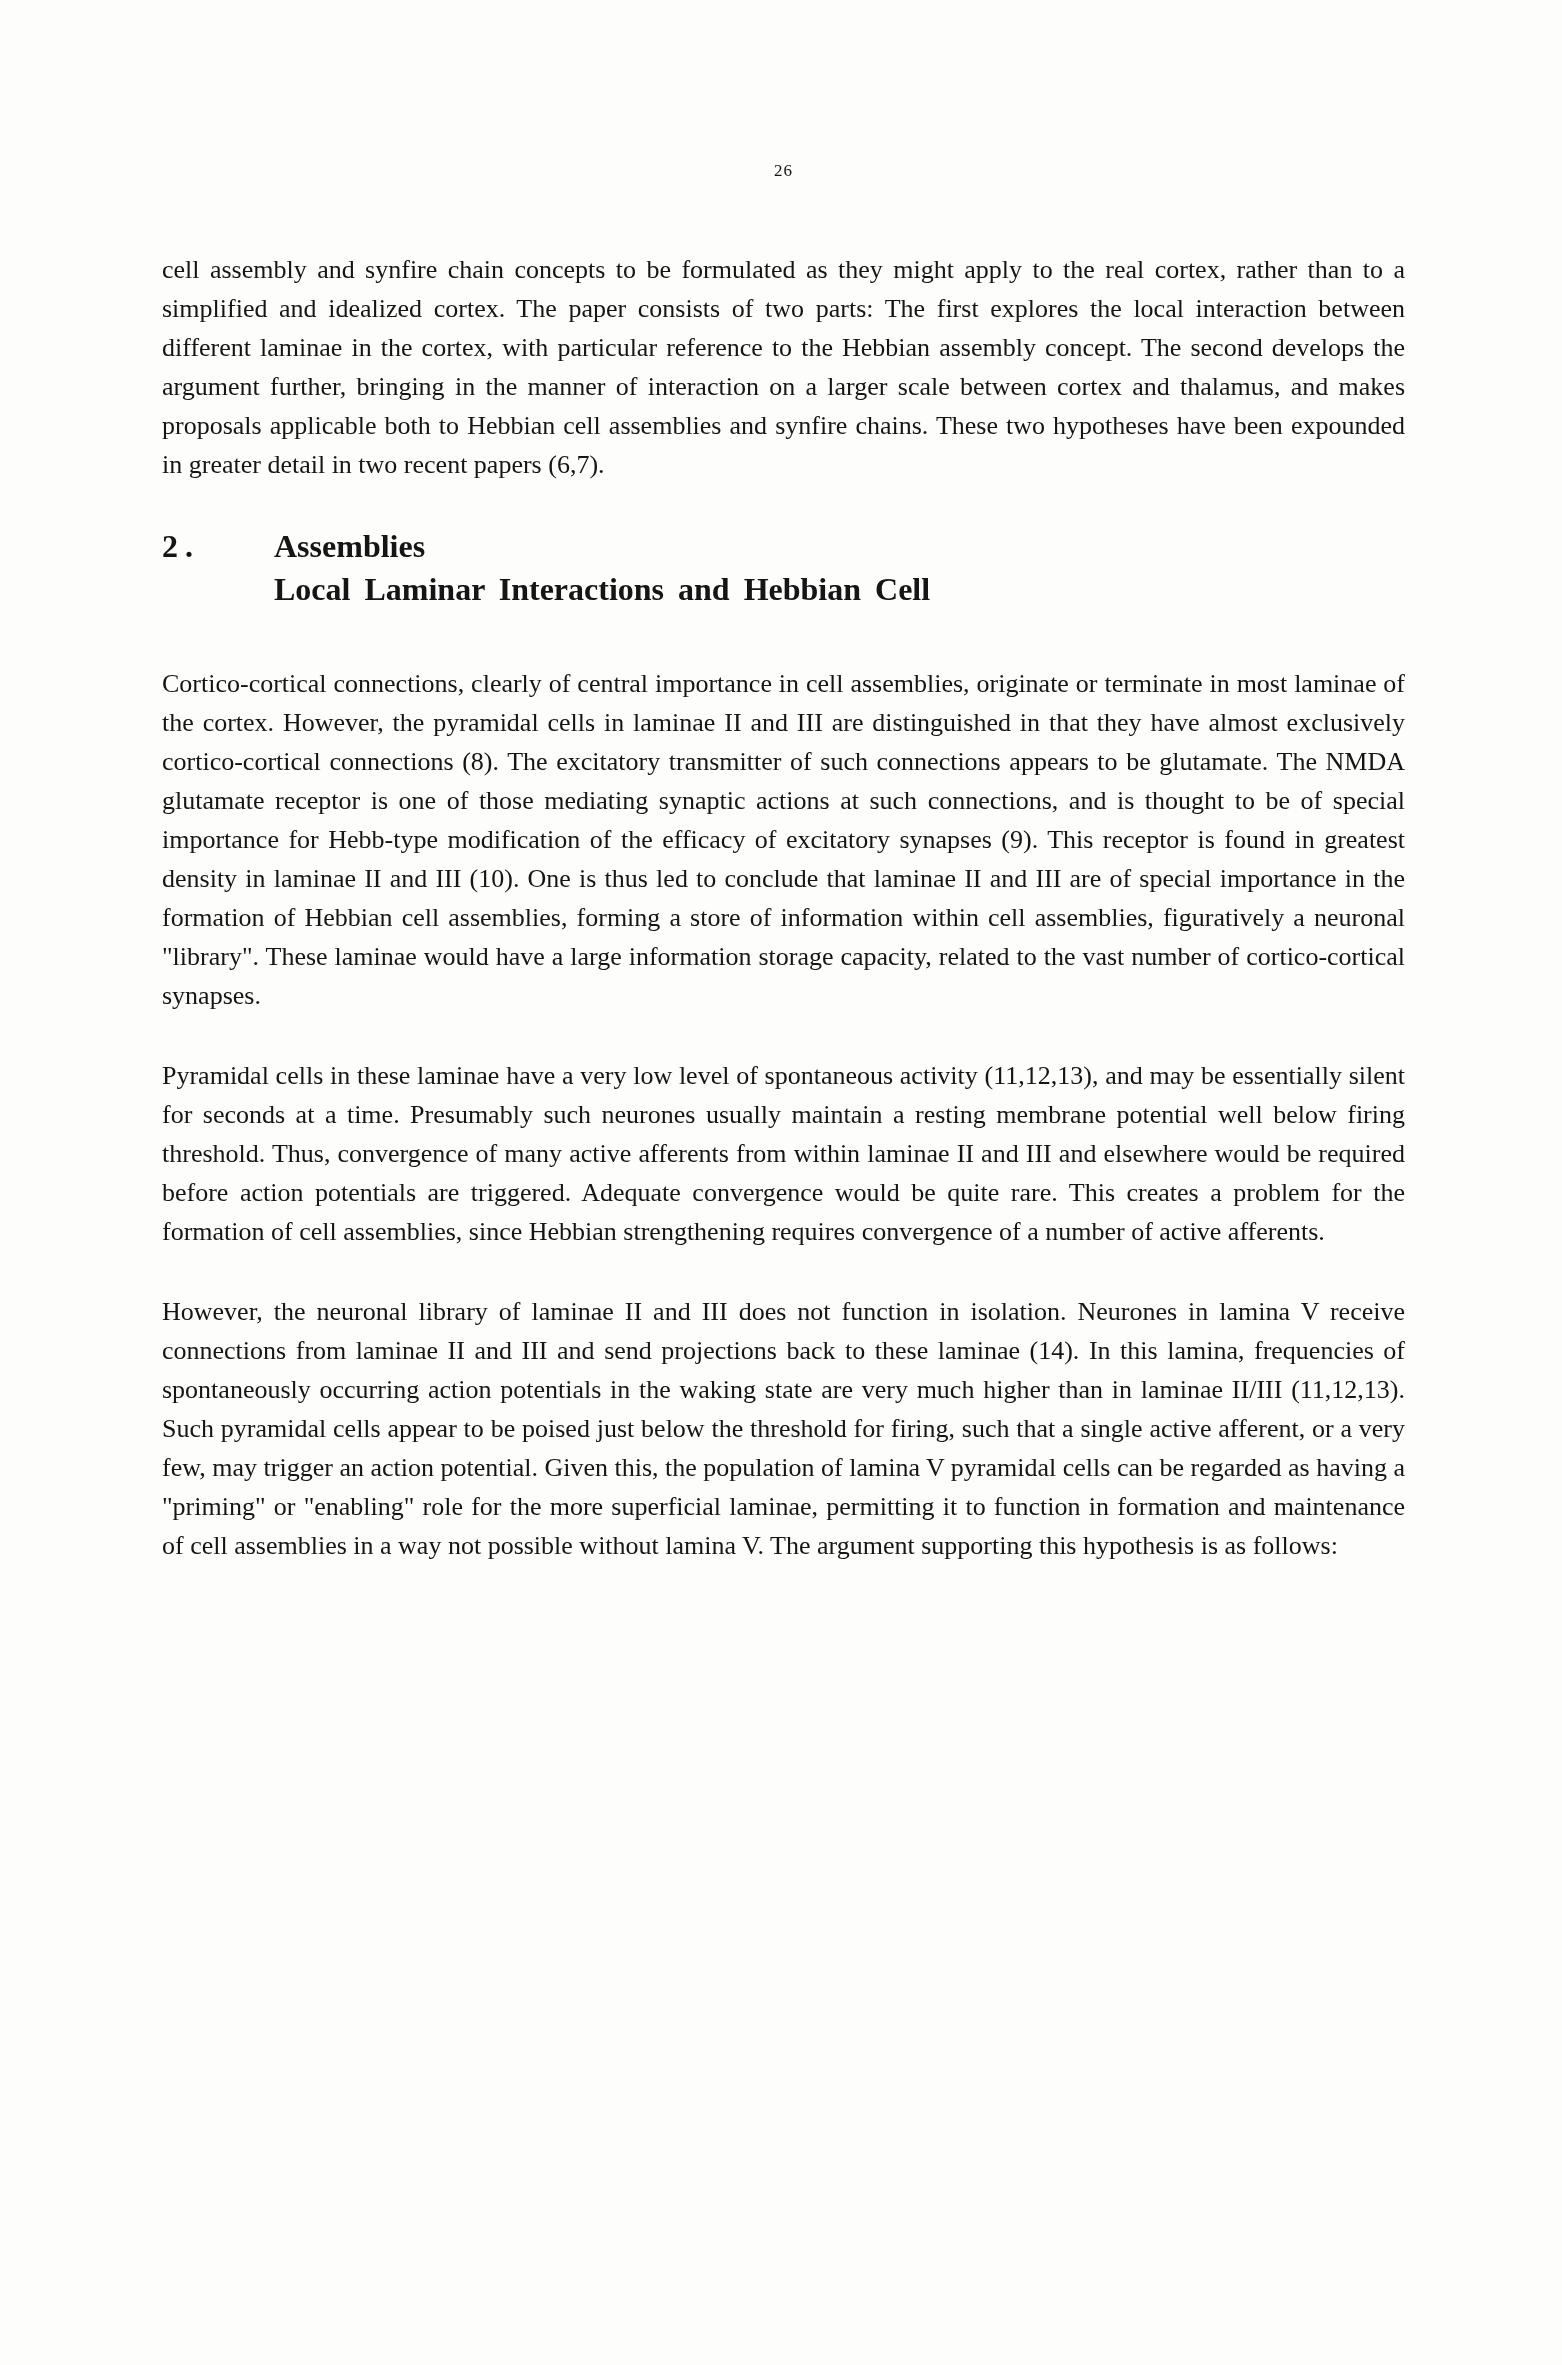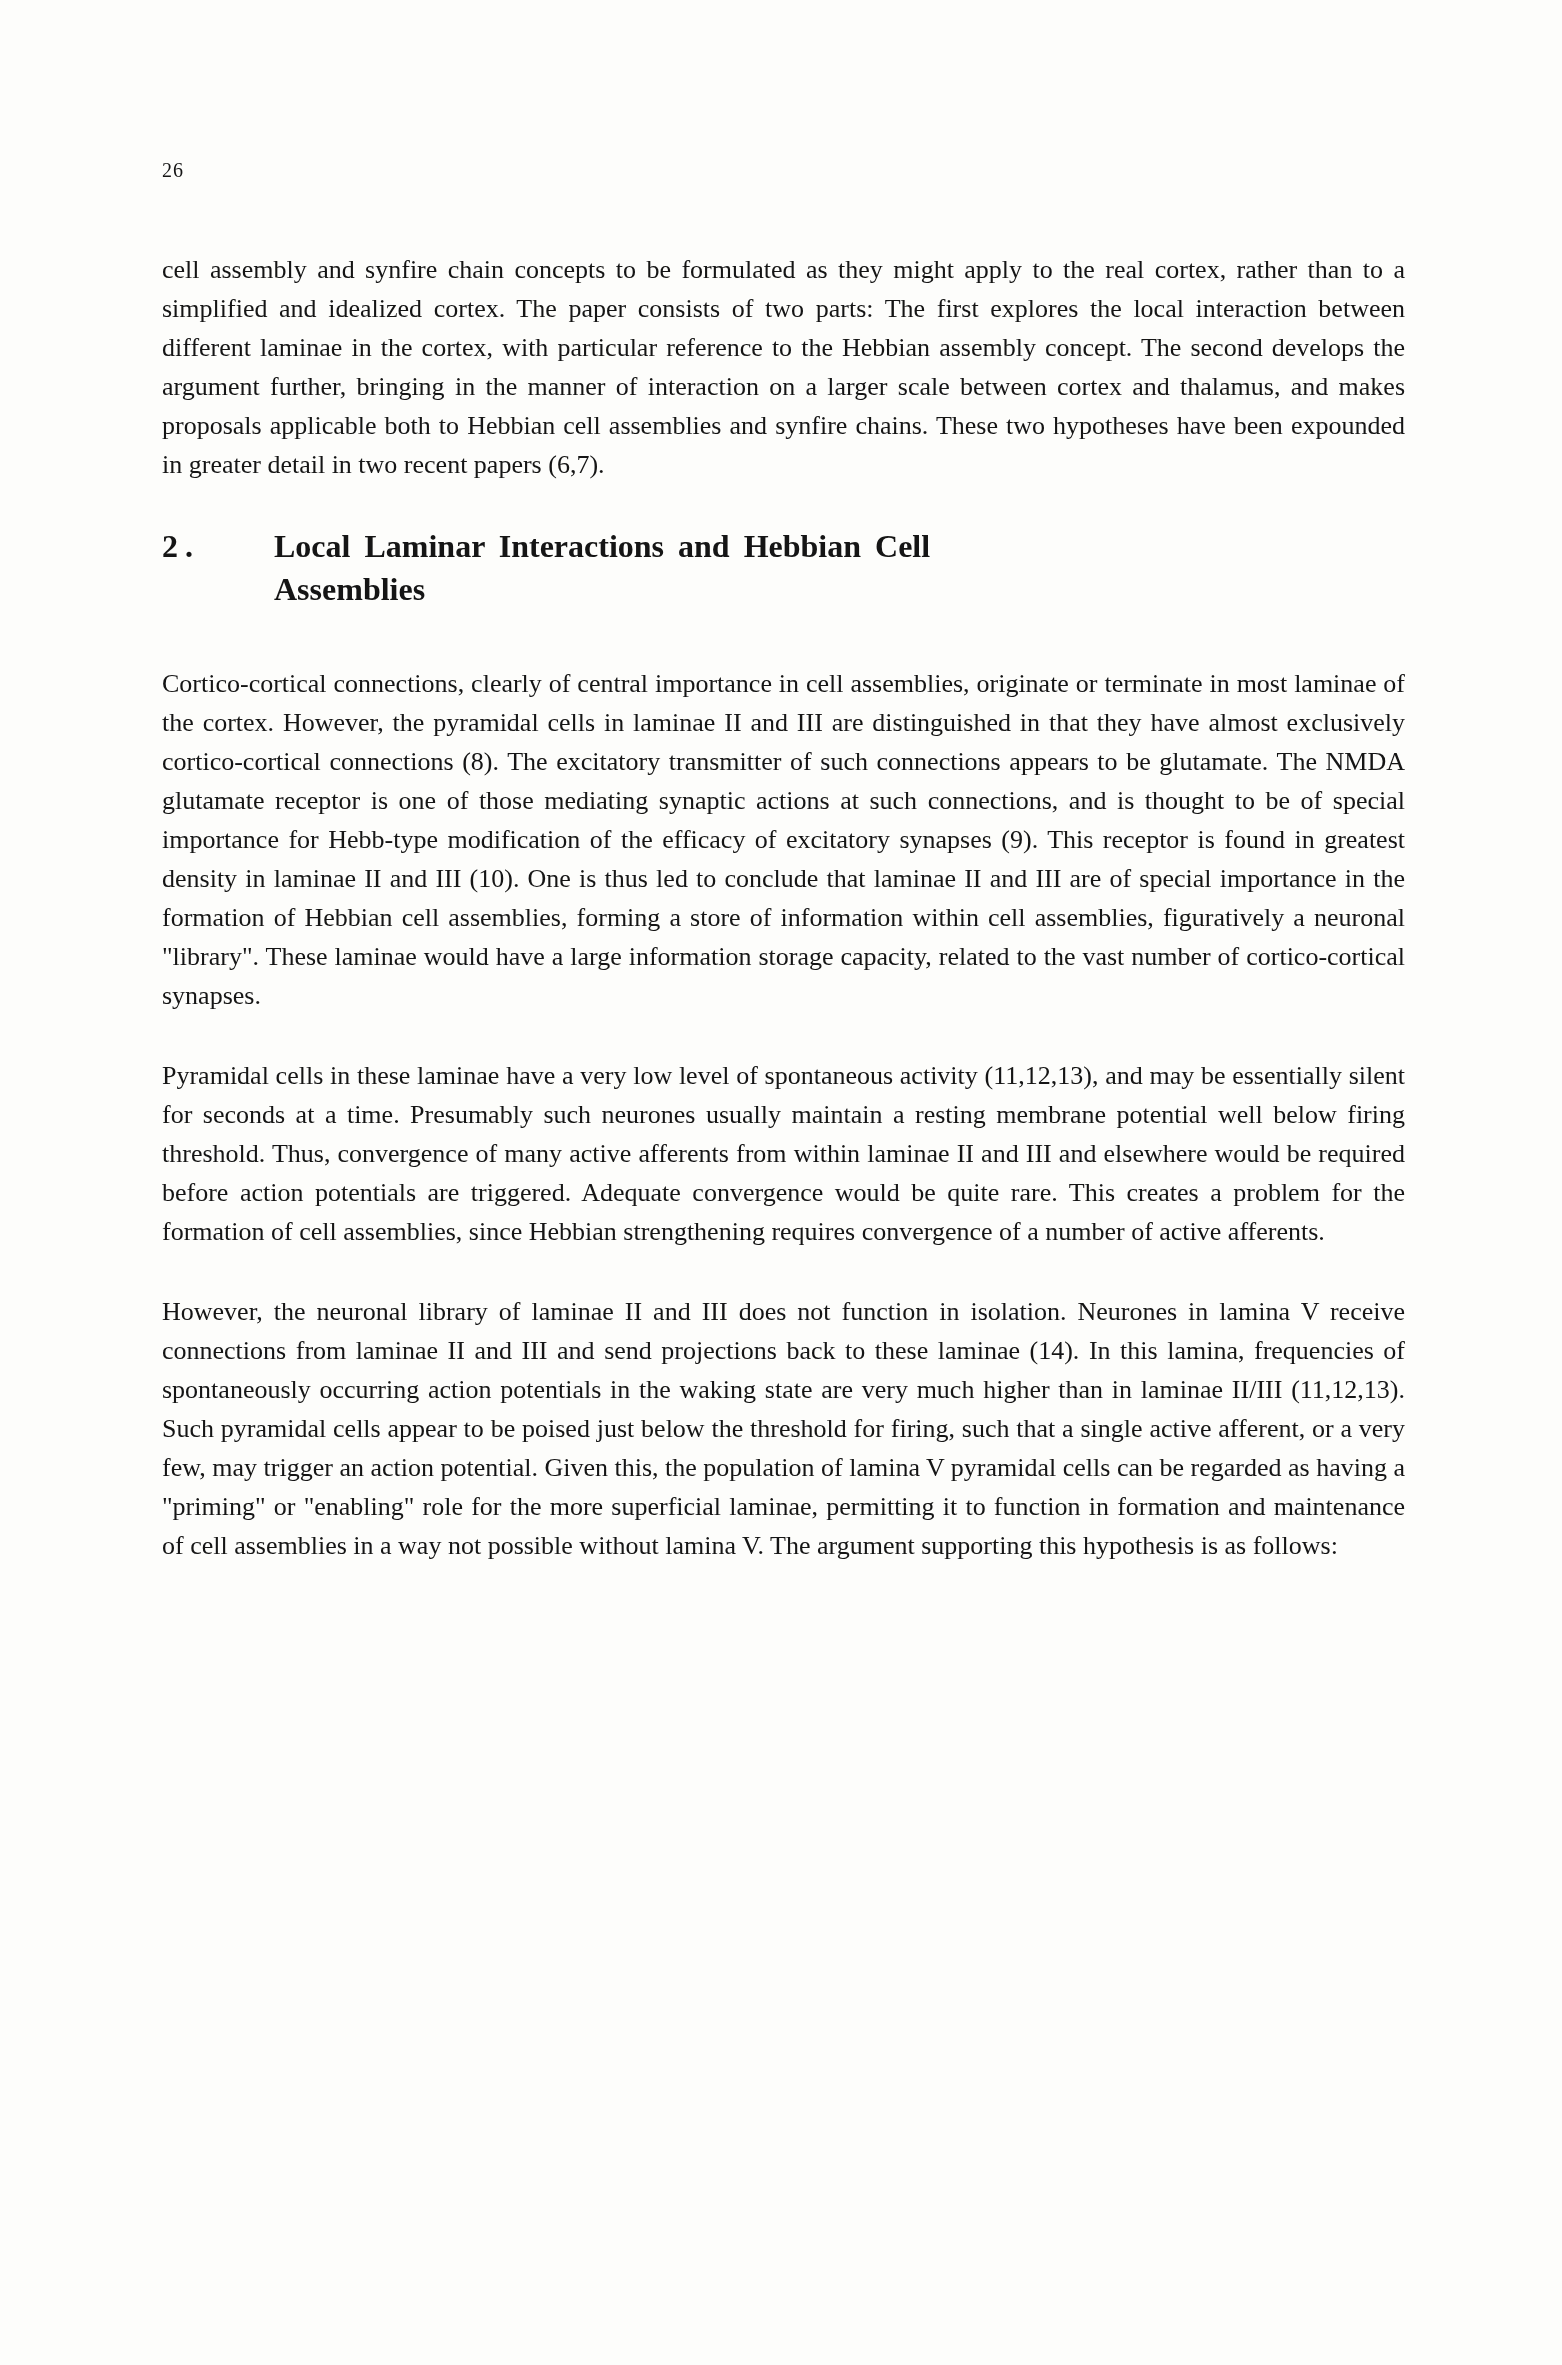--- a/index.html
+++ b/index.html
@@ -12,21 +12,22 @@
     width: 1563px;
     height: 2366px;
     margin: 0 auto;
     background: #fdfdfb;
     color: #151515;
     font-family: "Liberation Serif", "DejaVu Serif", serif;
     box-sizing: border-box;
     padding: 158px 158px 0 162px;
   }
   .page-number {
-    font-size: 20px;
+    text-align: center;
+    font-size: 17px;
     line-height: 25.6px;
     margin: 0 0 66px 0;
     letter-spacing: 0.9px;
   }
   .body-par {
     font-size: 26px;
     line-height: 39px;
     text-align: justify;
     margin: 0 0 41px 0;
   }
@@ -56,22 +57,22 @@
 
 <div class="page">
 
   <div class="page-number">26</div>
 
   <p class="body-par">cell assembly and synfire chain concepts to be formulated as they might apply to the real cortex, rather than to a simplified and idealized cortex. The paper consists of two parts: The first explores the local interaction between different laminae in the cortex, with particular reference to the Hebbian assembly concept. The second develops the argument further, bringing in the manner of interaction on a larger scale between cortex and thalamus, and makes proposals applicable both to Hebbian cell assemblies and synfire chains. These two hypotheses have been expounded in greater detail in two recent papers (6,7).</p>
 
   <div class="section-heading">
     <div class="heading-num">2.</div>
     <div class="heading-title">
+      <span class="heading-line">Assemblies</span>
       <span class="heading-line">Local Laminar Interactions and Hebbian Cell</span>
-      <span class="heading-line">Assemblies</span>
     </div>
   </div>
 
   <p class="body-par">Cortico-cortical connections, clearly of central importance in cell assemblies, originate or terminate in most laminae of the cortex. However, the pyramidal cells in laminae II and III are distinguished in that they have almost exclusively cortico-cortical connections (8). The excitatory transmitter of such connections appears to be glutamate. The NMDA glutamate receptor is one of those mediating synaptic actions at such connections, and is thought to be of special importance for Hebb-type modification of the efficacy of excitatory synapses (9). This receptor is found in greatest density in laminae II and III (10). One is thus led to conclude that laminae II and III are of special importance in the formation of Hebbian cell assemblies, forming a store of information within cell assemblies, figuratively a neuronal "library". These laminae would have a large information storage capacity, related to the vast number of cortico-cortical synapses.</p>
 
   <p class="body-par">Pyramidal cells in these laminae have a very low level of spontaneous activity (11,12,13), and may be essentially silent for seconds at a time. Presumably such neurones usually maintain a resting membrane potential well below firing threshold. Thus, convergence of many active afferents from within laminae II and III and elsewhere would be required before action potentials are triggered. Adequate convergence would be quite rare. This creates a problem for the formation of cell assemblies, since Hebbian strengthening requires convergence of a number of active afferents.</p>
 
   <p class="body-par">However, the neuronal library of laminae II and III does not function in isolation. Neurones in lamina V receive connections from laminae II and III and send projections back to these laminae (14). In this lamina, frequencies of spontaneously occurring action potentials in the waking state are very much higher than in laminae II/III (11,12,13). Such pyramidal cells appear to be poised just below the threshold for firing, such that a single active afferent, or a very few, may trigger an action potential. Given this, the population of lamina V pyramidal cells can be regarded as having a "priming" or "enabling" role for the more superficial laminae, permitting it to function in formation and maintenance of cell assemblies in a way not possible without lamina V. The argument supporting this hypothesis is as follows:</p>
 
 </div>

